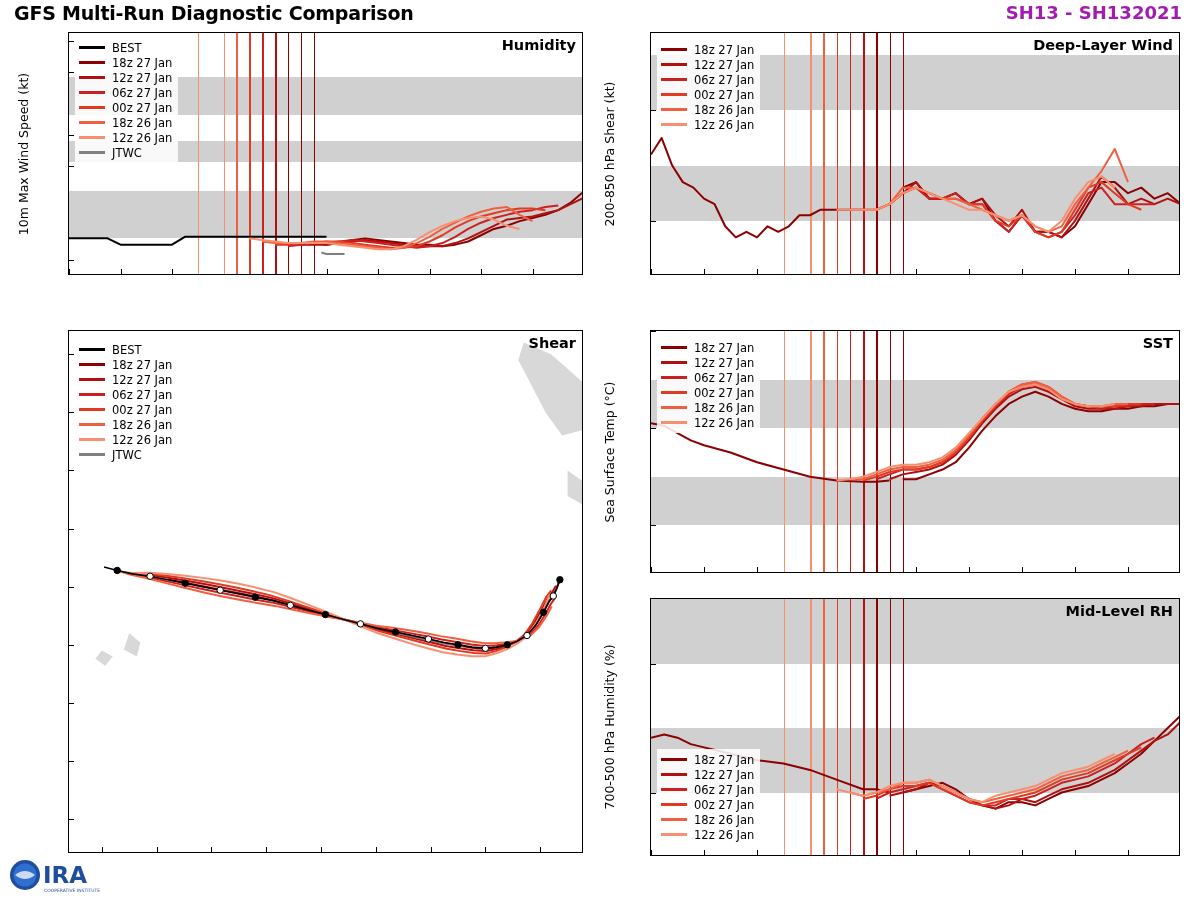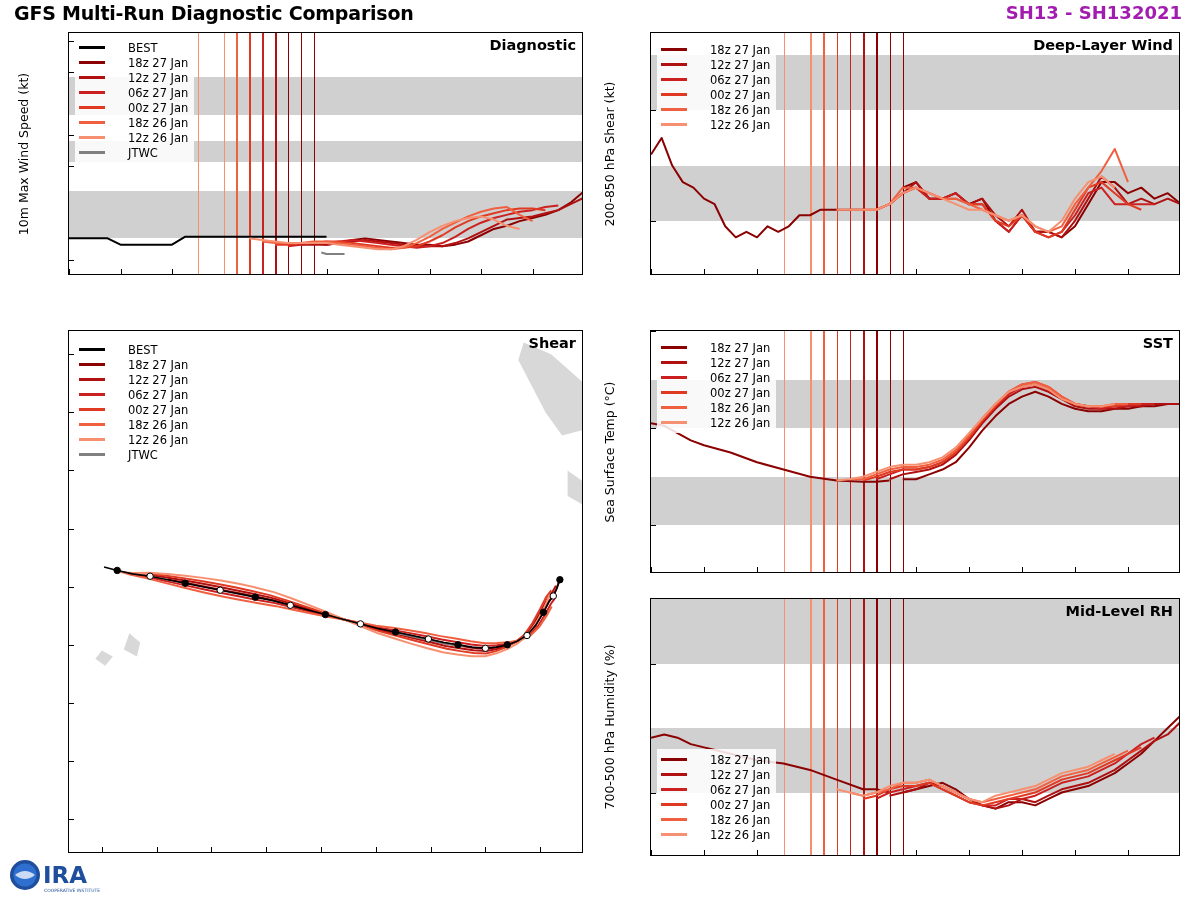--- a/index.html
+++ b/index.html
@@ -57,41 +57,41 @@
     white-space: nowrap;
   }
 
   
   .legend {
     position: absolute; z-index: 30;
     background: rgba(255,255,255,0.86);
     padding: 3px 6px 3px 4px;
     font-size: 11.5px; color: #000;
   }
-  .legend-row { display: flex; align-items: center; height: 15px; gap: 16px; }
+  .legend-row { display: flex; align-items: center; height: 15px; }
   .legend-swatch { width: 26px; height: 2.6px; margin-right: 7px; flex: none; }
   .legend-label { white-space: nowrap; }
 
   
   .mapbox { background: #fff; }
 
   
   .logo { position: absolute; left: 8px; bottom: 4px; width: 120px; height: 44px; }
 </style>
 </head>
 <body>
 
 <div id="root">
 
   <div class="hdr-title">GFS Multi-Run Diagnostic Comparison</div>
   <div class="hdr-right">SH13 - SH132021</div>
 
   <div class="panel" id="panel-intensity" style="left: 68px; top: 32px; width: 515px; height: 243px;">
     <div class="plotbox" id="box-intensity" style="left: 0px; top: 0px; width: 515px; height: 243px;">
-      <div class="panel-title">Diagnostic</div>
+      <div class="panel-title">Humidity</div>
     <div class="band" style="top: 158.342px; height: 47.0323px; background: rgb(208, 208, 208);"></div>
         <div class="band" style="top: 108.174px; height: 20.3806px; background: rgb(208, 208, 208);"></div>
         <div class="band" style="top: 43.8968px; height: 37.6258px; background: rgb(208, 208, 208);"></div>
         <div class="vline" style="left: 128.75px; background: rgb(247, 144, 112);"></div>
         <div class="vline" style="left: 154.5px; background: rgb(247, 144, 112);"></div>
         <div class="vline" style="left: 167.375px; background: rgb(240, 96, 64);"></div>
         <div class="vline" style="left: 180.25px; background: rgb(224, 58, 34);"></div>
         <div class="vline" style="left: 193.125px; background: rgb(204, 32, 32);"></div>
         <div class="vline" style="left: 206px; background: rgb(176, 16, 16);"></div>
         <div class="vline" style="left: 218.875px; background: rgb(139, 0, 0);"></div>

